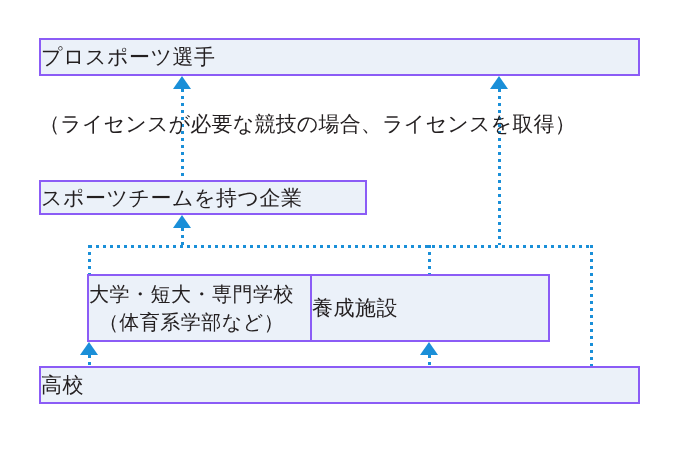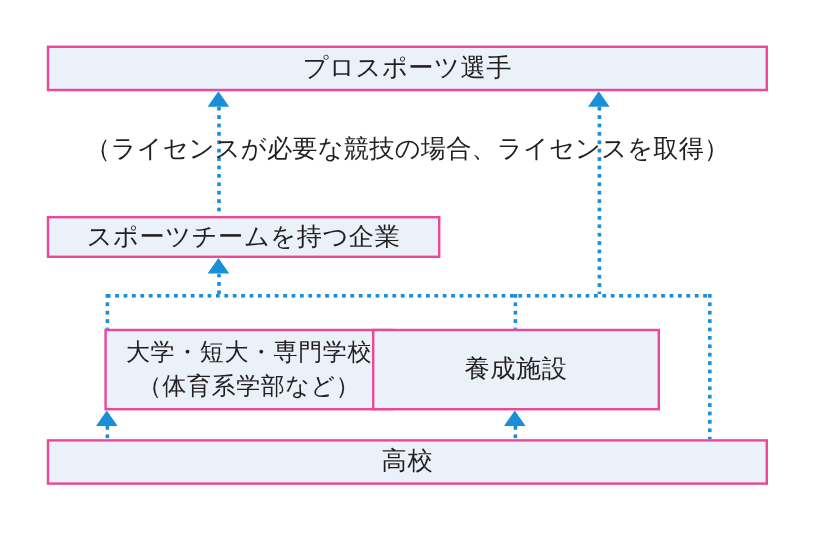--- a/index.html
+++ b/index.html
@@ -17,24 +17,24 @@
     height: 455px;
     background: #ffffff;
     overflow: hidden;
   }
 
   
   .node {
     position: absolute;
     box-sizing: border-box;
     background: #ebf1f9;
-    border: 2px solid #ec4899;
+    border: 2px solid #8b5cf6;
     display: flex;
     align-items: center;
-    justify-content: center;
+    justify-content: flex-start;
     text-align: center;
     line-height: 1.32;
     font-size: 21px;
     color: #231f20;
     letter-spacing: 0.5px;
     z-index: 3;
   }
   .node .label {
     display: block;
     white-space: pre-line;
@@ -48,21 +48,21 @@
 
   #node-univ .label { font-size: 20px; line-height: 1.42; }
   #node-facility .label { font-size: 21px; }
 
   
   #caption {
     position: absolute;
     left: 39px;
     top: 110px;
     width: 601px;
-    text-align: center;
+    text-align: left;
     font-size: 21px;
     letter-spacing: 0.2px;
     color: #231f20;
     z-index: 2;
   }
 
   
   .vline {
     position: absolute;
     width: 3px;

